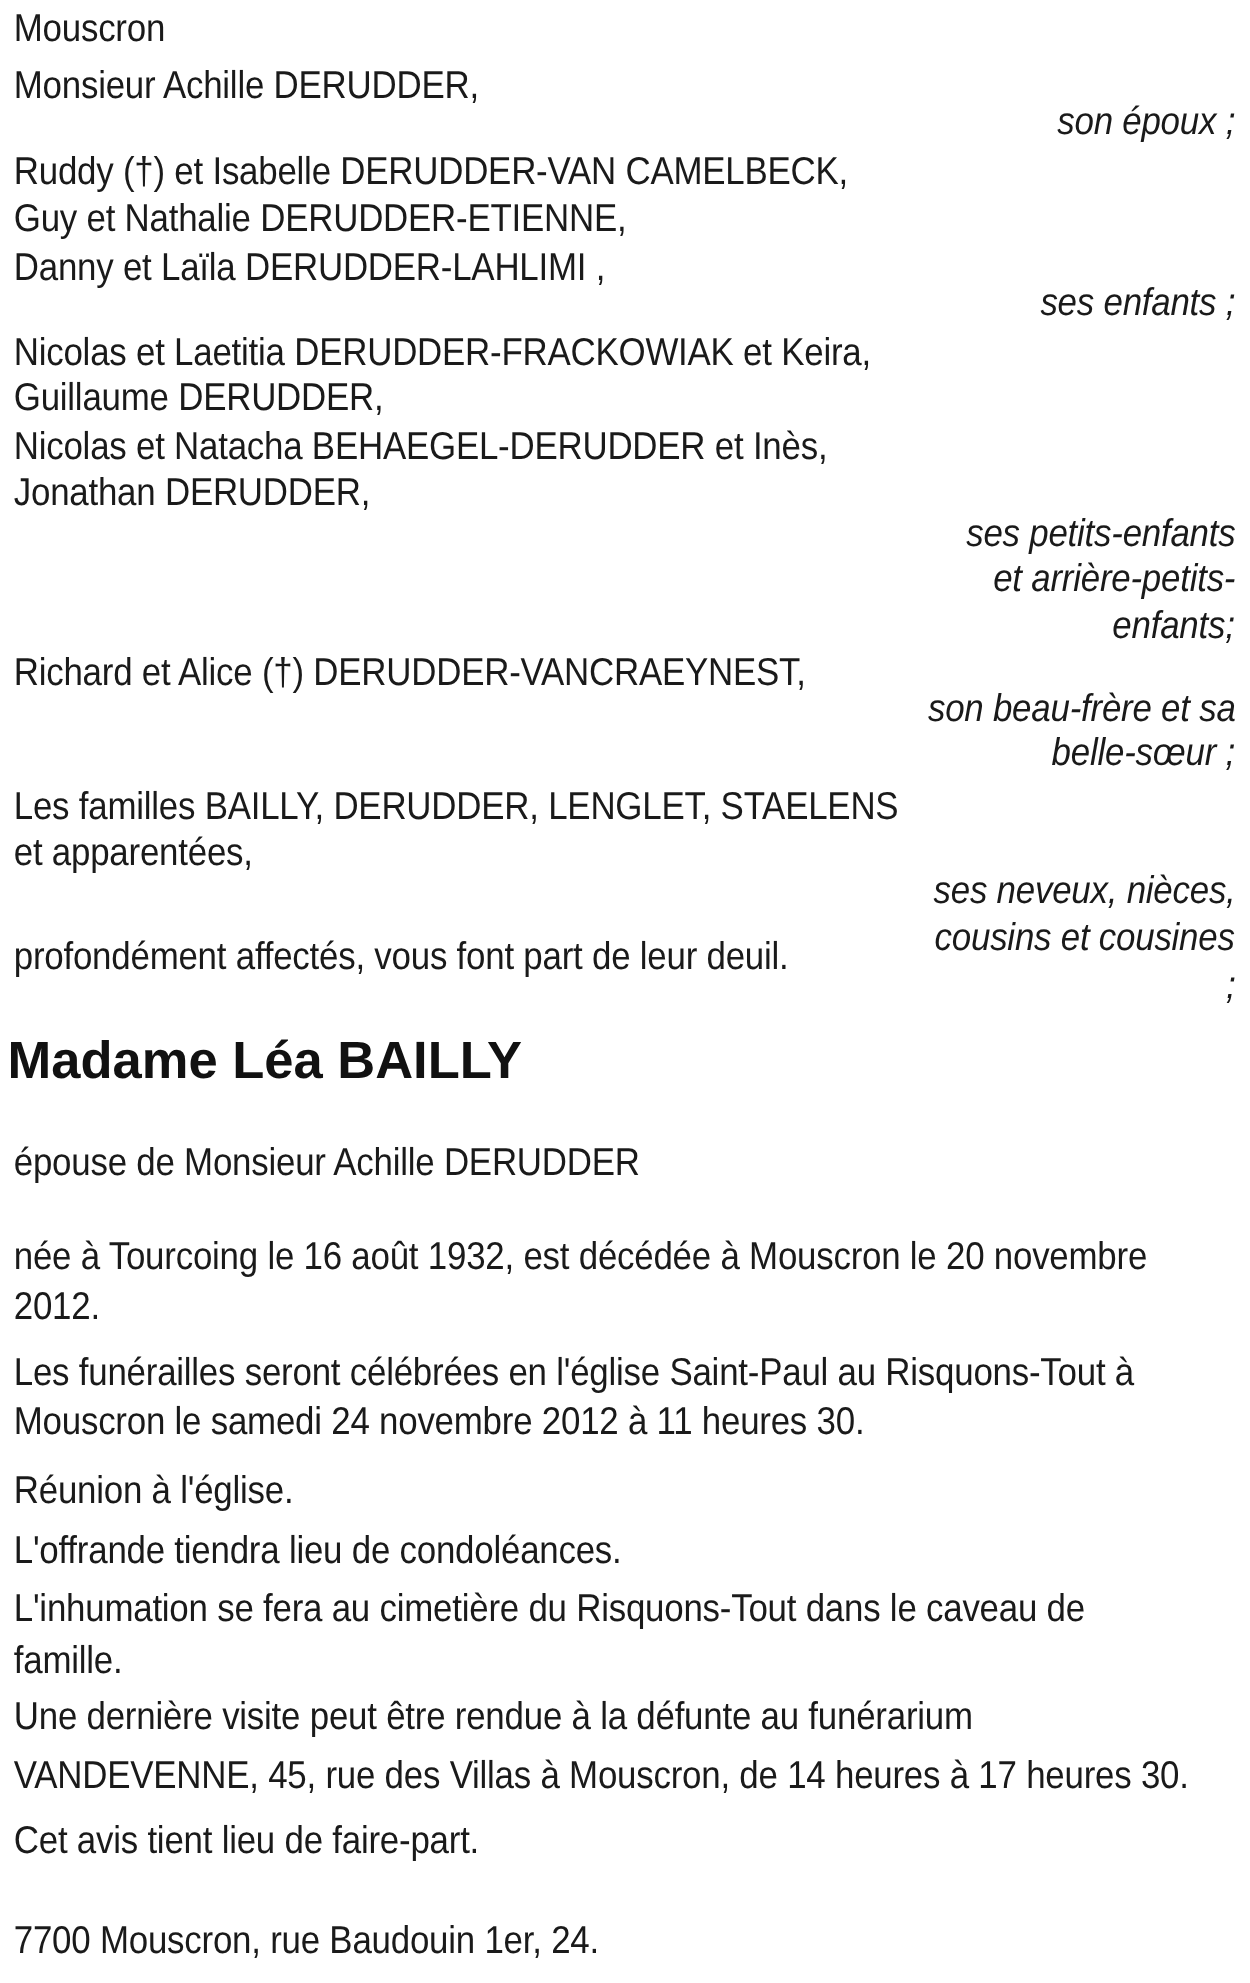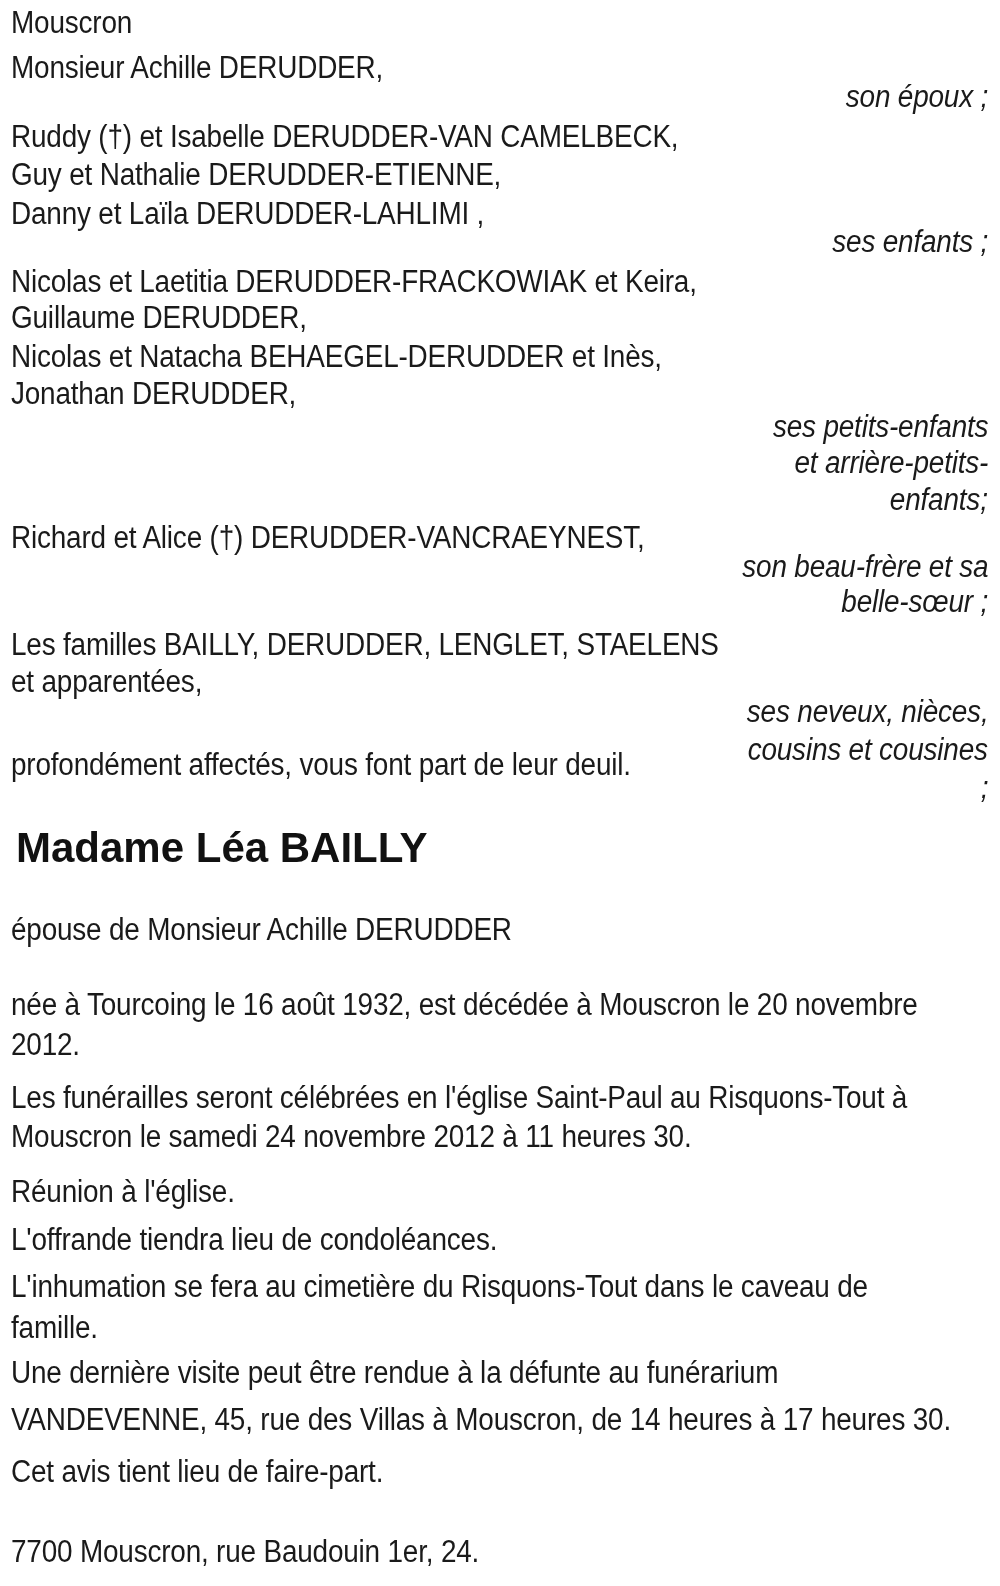--- a/index.html
+++ b/index.html
@@ -36,21 +36,21 @@
     line-height: 36px;
     white-space: pre;
     font-style: italic;
     letter-spacing: -0.2px;
     transform: scaleX(0.9);
     transform-origin: 100% 0;
     color: #1a1a1a;
   }
   .heading {
     position: absolute;
-    left: 16px;
+    left: 6px;
     margin: 0;
     font-size: 42px;
     line-height: 50px;
     font-weight: 700;
     white-space: pre;
     color: #111111;
   }
 </style>
 </head>
 <body>

